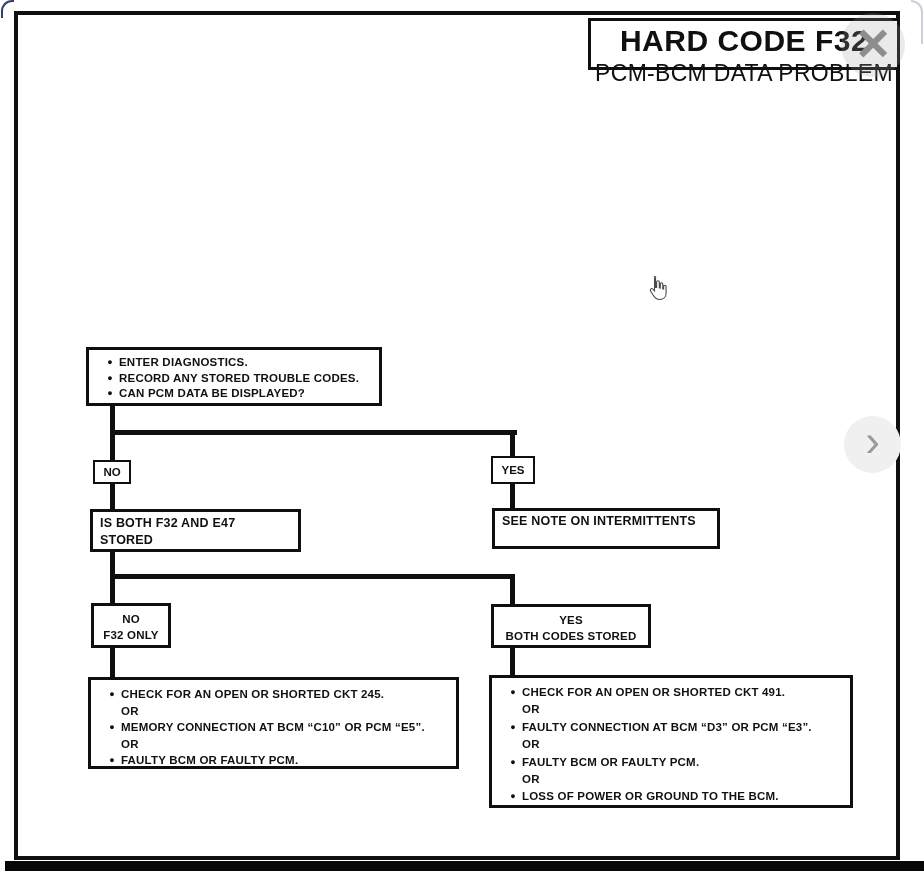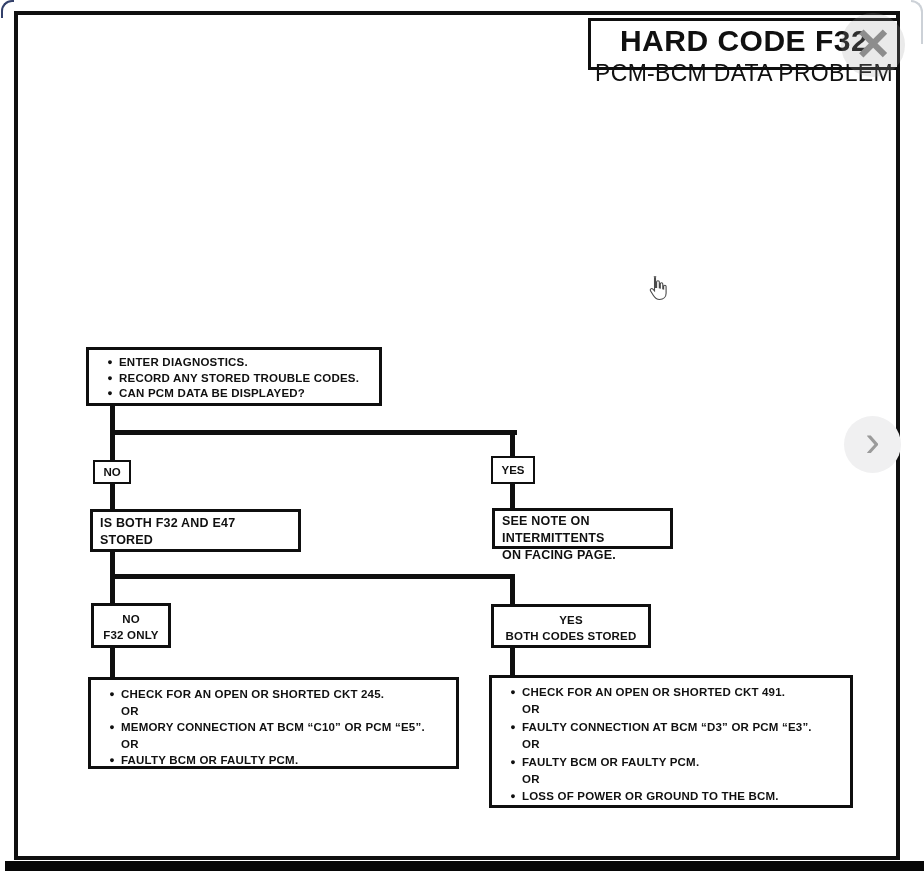--- a/index.html
+++ b/index.html
@@ -79,21 +79,21 @@
   }
   .no-box  { left:93px;  top:460px; width:38px; height:24px; }
   .yes-box { left:491px; top:456px; width:44px; height:28px; }
 
   .q-box {
     left:90px; top:509px; width:211px; height:43px;
     font-size:12.5px; font-weight:bold; line-height:17px; padding:3px 12px 0 7px;
     letter-spacing:0.2px;
   }
   .note-box {
-    left:492px; top:508px; width:181px; height:41px;
+    left:492px; top:508px; width:228px; height:41px;
     font-size:12.5px; font-weight:bold; line-height:17px; padding:2px 0 0 7px;
     letter-spacing:0.2px;
   }
 
   .branch-box {
     text-align:center; font-weight:bold; font-size:11.5px; line-height:16px;
     padding-top:5px; letter-spacing:0.2px;
   }
   .branch-no  { left:91px;  top:603px; width:80px;  height:45px; }
   .branch-yes { left:491px; top:604px; width:160px; height:44px; }
@@ -169,21 +169,20 @@
 </div>
 
 <div class="abs label-box no-box">NO</div>
 <div class="abs label-box yes-box">YES</div>
 
 <div class="abs node q-box">
   <div>IS BOTH F32 AND E47 STORED</div>
 </div>
 <div class="abs node note-box">
   <div>SEE NOTE ON INTERMITTENTS</div>
-  <div>ON FACING PAGE.</div>
 </div>
 
 <div class="abs node branch-box branch-no">
   <div>NO</div>
   <div>F32 ONLY</div>
 </div>
 <div class="abs node branch-box branch-yes">
   <div>YES</div>
   <div>BOTH CODES STORED</div>
 </div>

